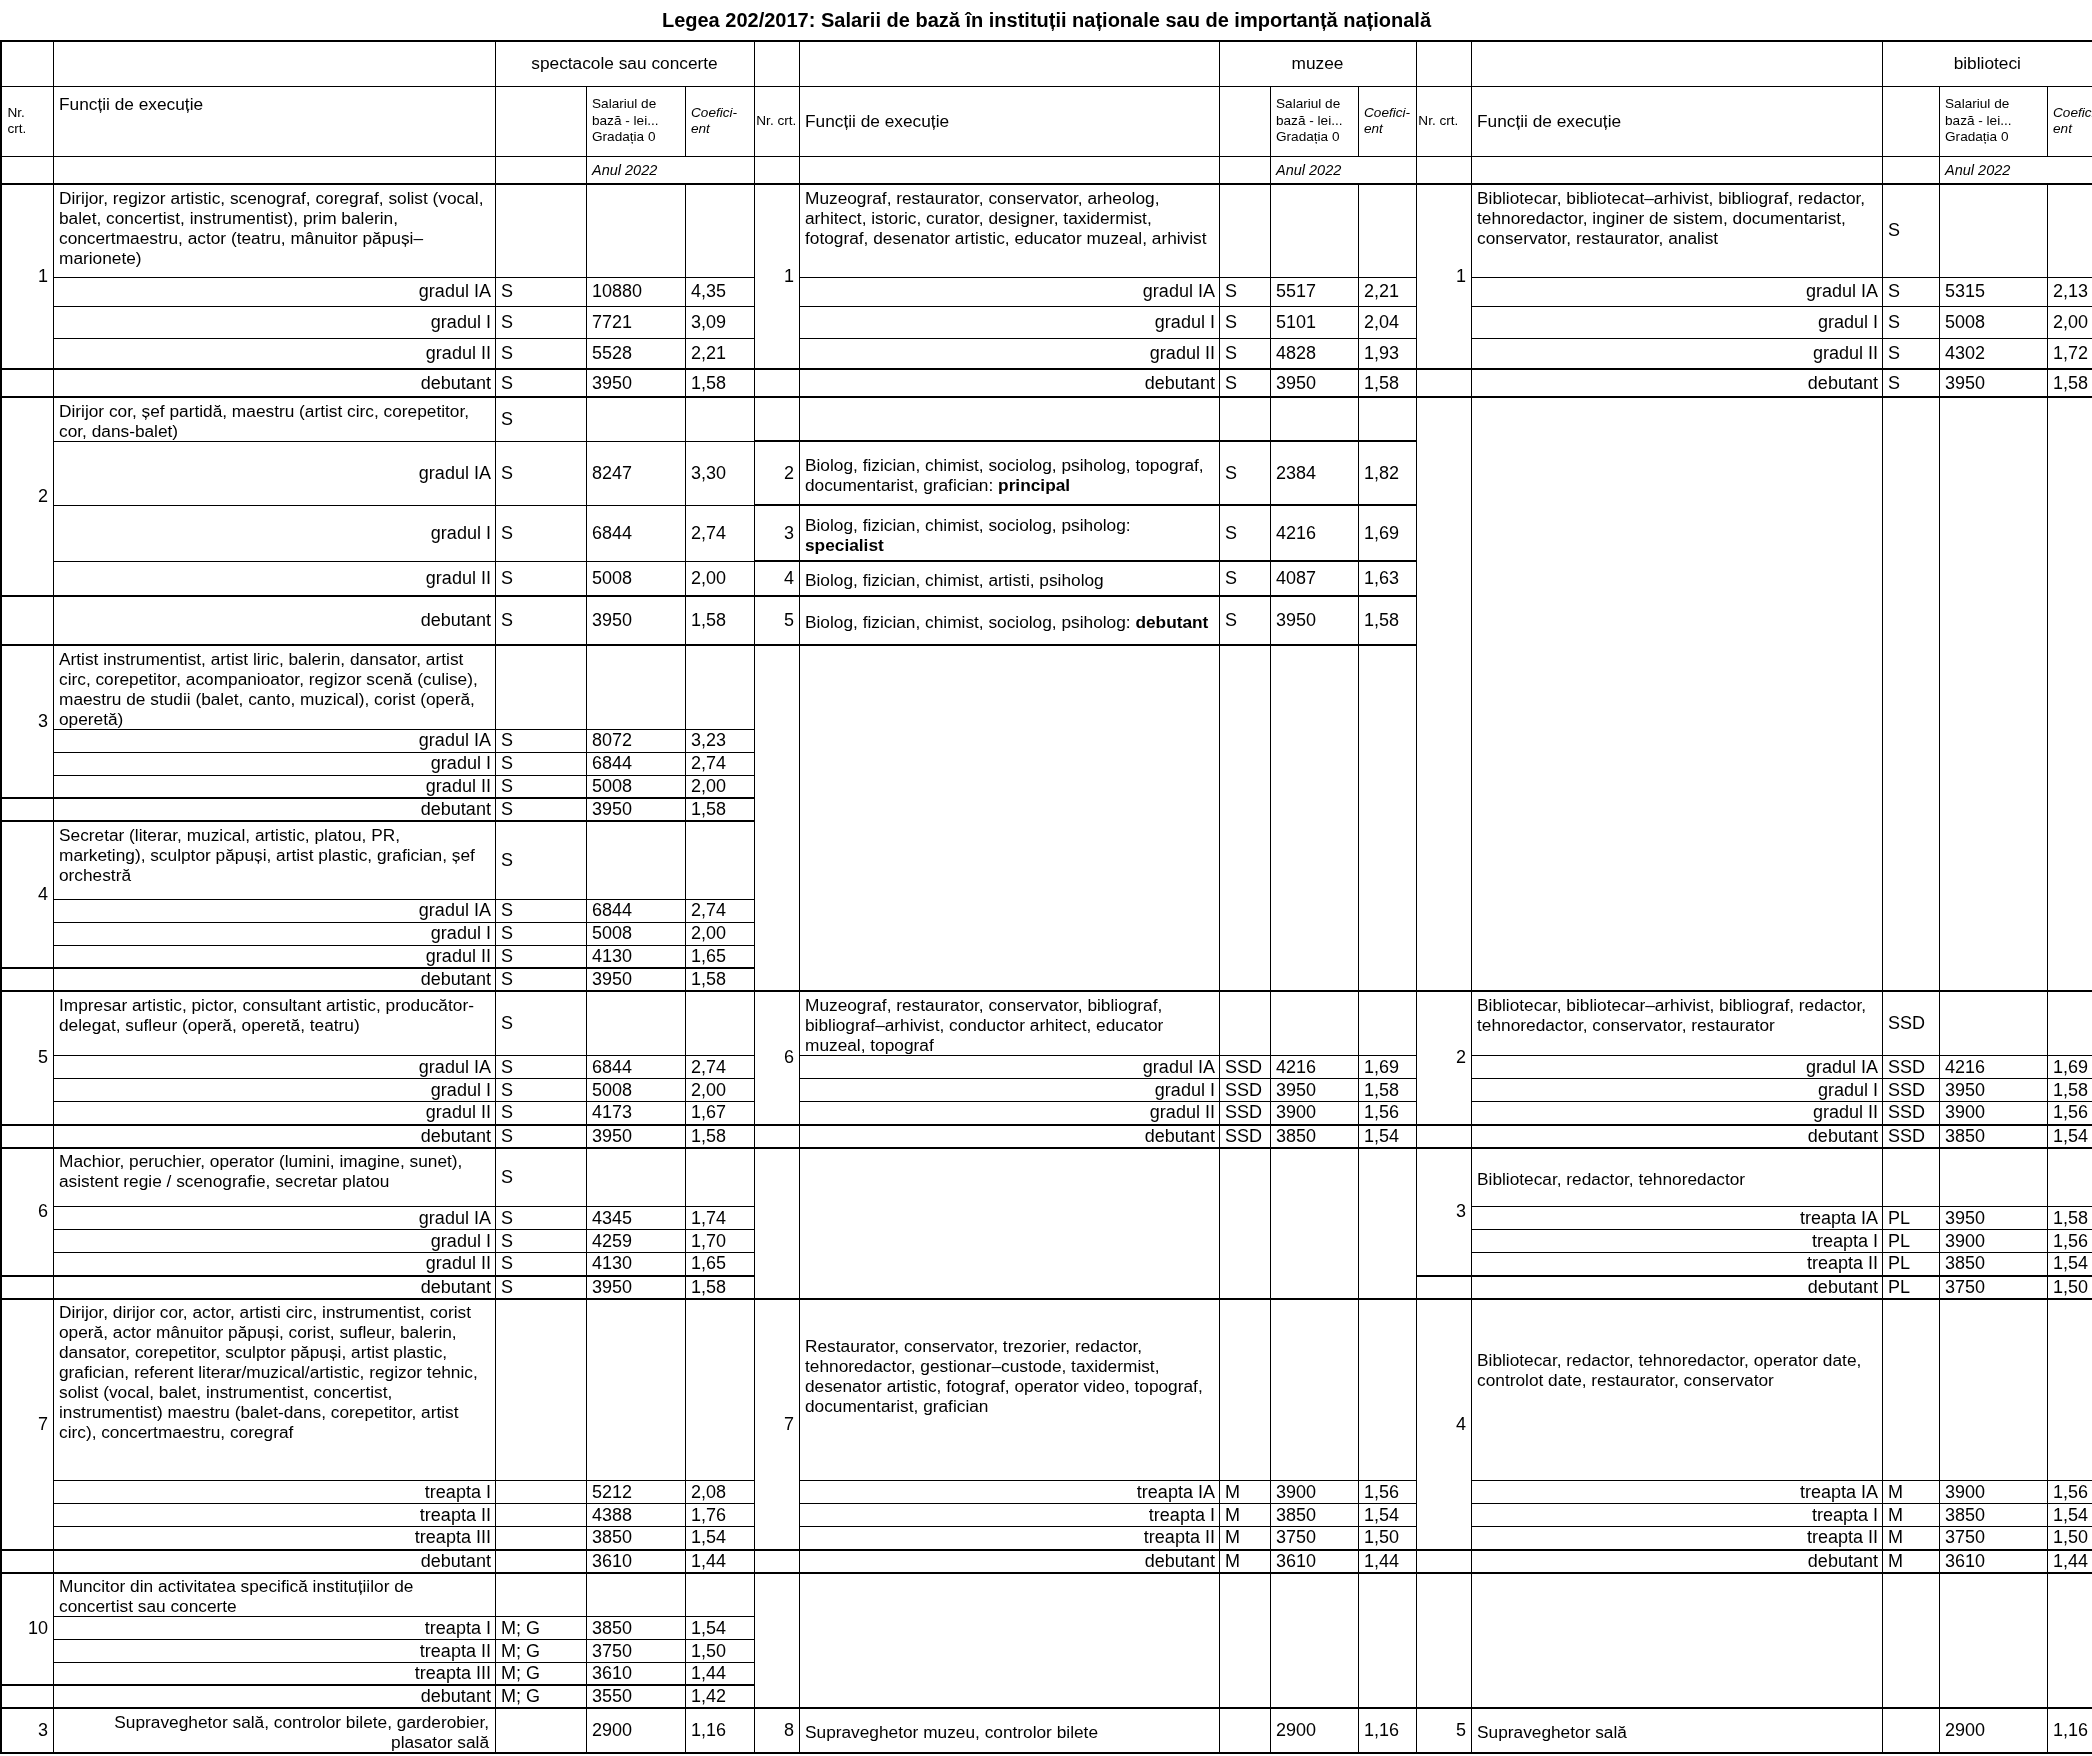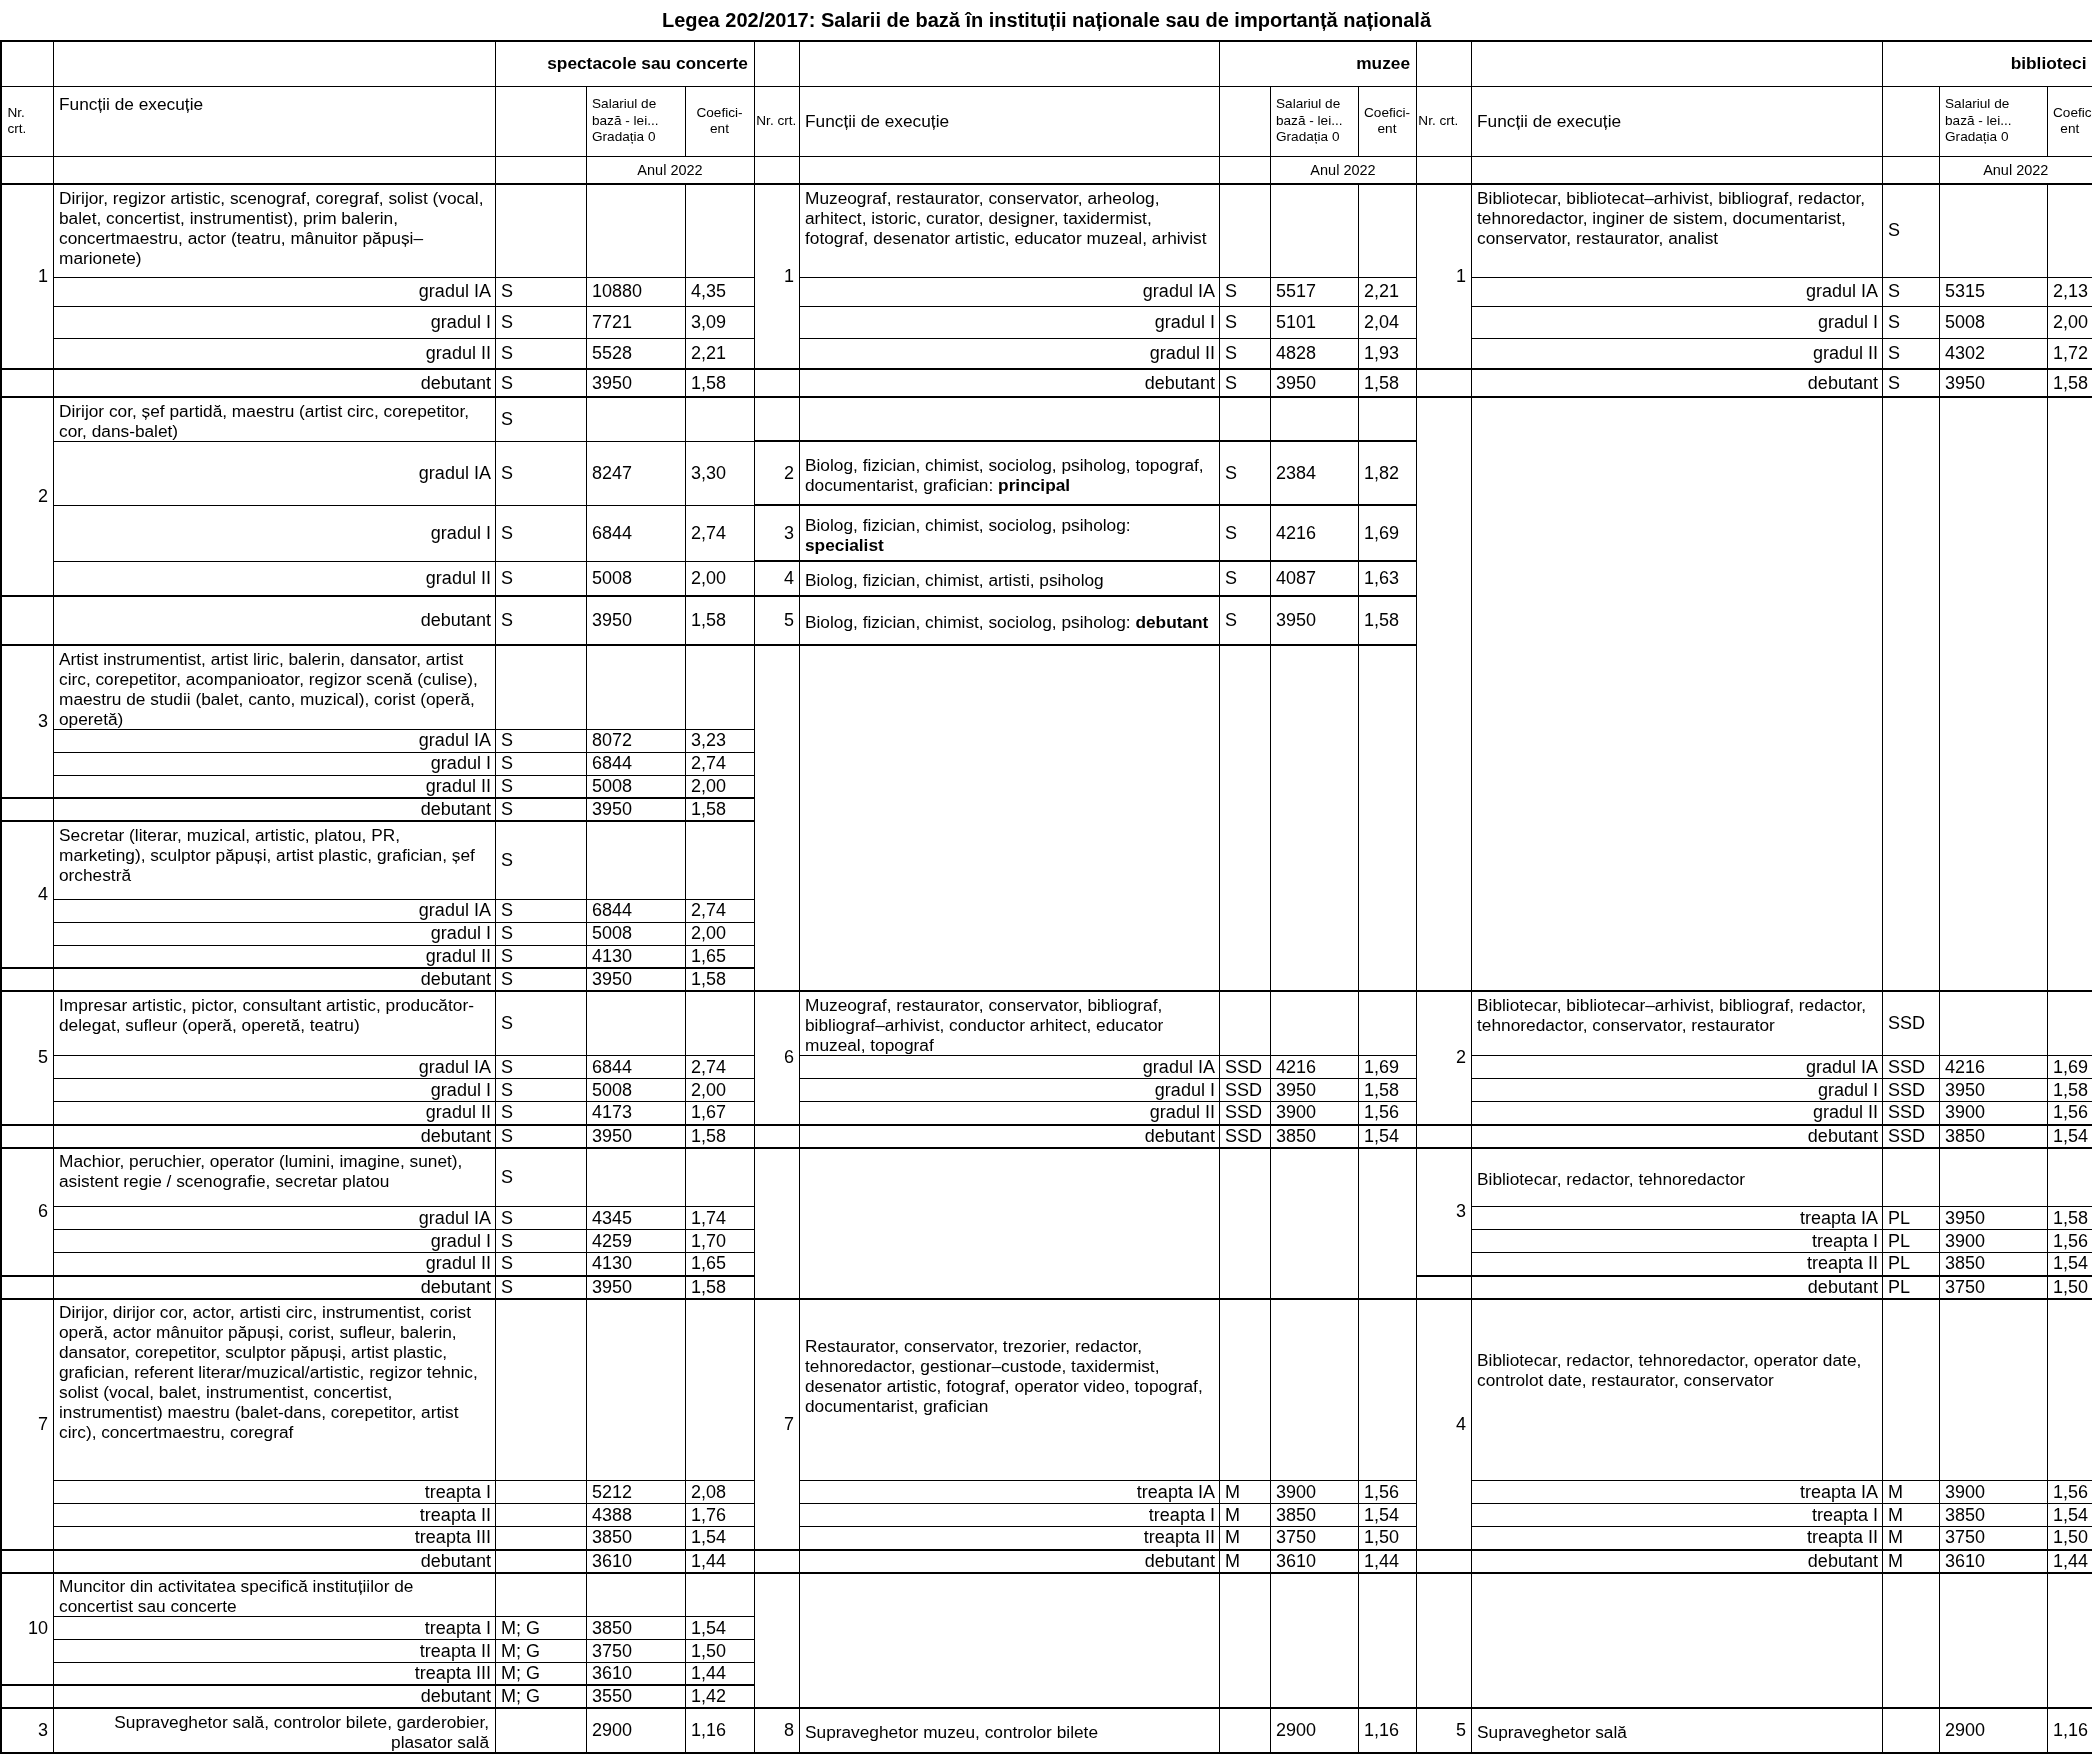--- a/index.html
+++ b/index.html
@@ -5,22 +5,22 @@
   html,body{margin:0;padding:0;background:#fff;}
   body{width:2093px;height:1756px;overflow:hidden;font-family:"Liberation Sans",sans-serif;color:#000;}
   #title{height:40px;display:flex;align-items:center;justify-content:center;font-size:20px;font-weight:bold;}
   table{border-collapse:collapse;table-layout:fixed;width:2093px;border:2.7px solid #000;}
   td{border:1.8px solid #000;padding:0 5.5px;font-size:18px;vertical-align:middle;overflow:hidden;}
   td.b3{border-top-width:2.7px;}
   .ft{font-size:17.3px;line-height:20px;vertical-align:top;padding-top:2.7px;}
   .gl{text-align:right;padding-right:3.6px;}
   .nr{text-align:right;padding-right:4.5px;}
   .sm{font-size:13.6px;line-height:16.4px;}
-  .gn{font-size:17.3px;font-weight:bold;text-align:right;}
-  .ctr{text-align:center;}
+  .gn{font-size:17.3px;font-weight:normal;text-align:center;}
+  .ctr{font-style:italic;}
   .rt{text-align:right;}
   .fl{font-size:17.3px;}
 </style>
 </head>
 <body>
 
 <div id="title">Legea 202/2017: Salarii de bază în instituții naționale sau de importanță națională</div>
 
 <table>
 <colgroup>

